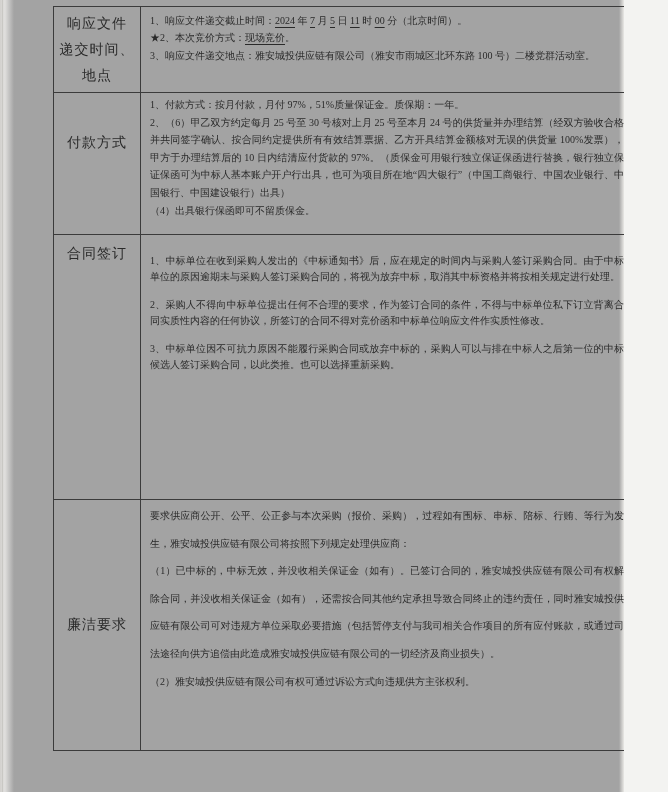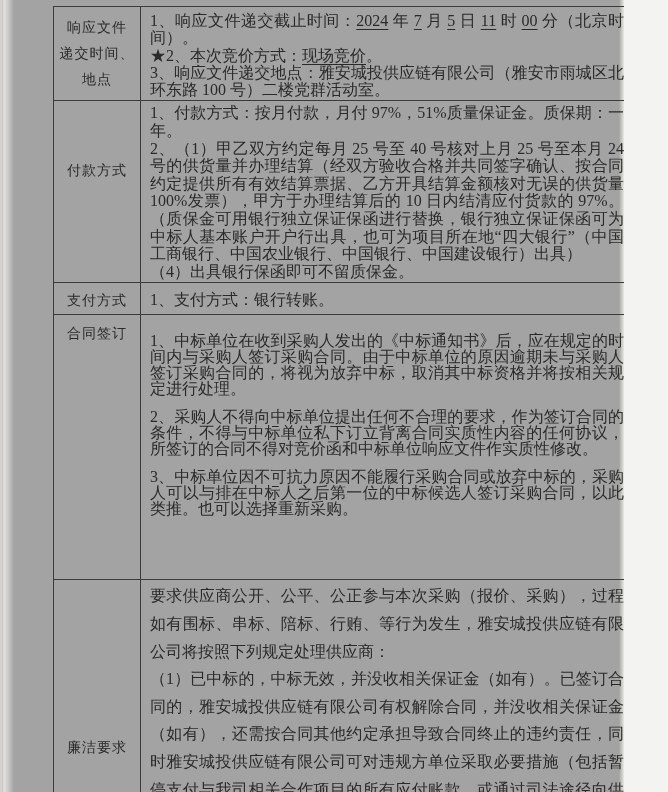--- a/index.html
+++ b/index.html
@@ -45,21 +45,21 @@
   .doc-table col.c-body { width: 492px; }
 
   td.hd {
     text-align: center;
     font-size: 14px;
     color: #2a2a2a;
     letter-spacing: 1px;
   }
   td.ct {
     padding: 2px 8px 2px 9px;
-    font-size: 16px;
+    font-size: 10px;
     text-align: justify;
     color: #2a2a2a;
   }
   td.ct p { margin: 0; }
 
   
   tr.r1 { height: 86px; }
   tr.r1 td.hd { vertical-align: middle; line-height: 26px; }
   tr.r1 td.ct { line-height: 17.3px; padding-top: 5px; }
 
@@ -113,33 +113,25 @@
           <p>3、响应文件递交地点：雅安城投供应链有限公司（雅安市雨城区北环东路 100 号）二楼党群活动室。</p>
         </td>
       </tr>
 
       <tr class="r2">
         <td class="hd">
           <div>付款方式</div>
         </td>
         <td class="ct">
           <p>1、付款方式：按月付款，月付 97%，51%质量保证金。质保期：一年。</p>
-          <p>2、（1）甲乙双方约定每月 25 号至 40 号核对上月 25 号至本月 24 号的供货量并办理结算（经双方验收合格并共同签字确认、按合同约定提供所有有效结算票据、乙方开具结算金额核对无误的供货量 100%发票），甲方于办理结算后的 10 日内结清应付货款的 97%。（质保金可用银行独立保证保函进行替换，银行独立保证保函可为中标人基本账户开户行出具，也可为项目所在地“四大银行”（中国工商银行、中国农业银行、中国银行、中国建设银行）出具）</p>
+          <p>2、（6）甲乙双方约定每月 25 号至 30 号核对上月 25 号至本月 24 号的供货量并办理结算（经双方验收合格并共同签字确认、按合同约定提供所有有效结算票据、乙方开具结算金额核对无误的供货量 100%发票），甲方于办理结算后的 10 日内结清应付货款的 97%。（质保金可用银行独立保证保函进行替换，银行独立保证保函可为中标人基本账户开户行出具，也可为项目所在地“四大银行”（中国工商银行、中国农业银行、中国银行、中国建设银行）出具）</p>
           <p>（4）出具银行保函即可不留质保金。</p>
         </td>
       </tr>
 
-      <tr class="r3">
-        <td class="hd">
-          <div>支付方式</div>
-        </td>
-        <td class="ct">
-          <p>1、支付方式：银行转账。</p>
-        </td>
-      </tr>
 
       <tr class="r4">
         <td class="hd">
           <div>合同签订</div>
         </td>
         <td class="ct">
           <p>1、中标单位在收到采购人发出的《中标通知书》后，应在规定的时间内与采购人签订采购合同。由于中标单位的原因逾期未与采购人签订采购合同的，将视为放弃中标，取消其中标资格并将按相关规定进行处理。</p>
           <p>2、采购人不得向中标单位提出任何不合理的要求，作为签订合同的条件，不得与中标单位私下订立背离合同实质性内容的任何协议，所签订的合同不得对竞价函和中标单位响应文件作实质性修改。</p>
           <p>3、中标单位因不可抗力原因不能履行采购合同或放弃中标的，采购人可以与排在中标人之后第一位的中标候选人签订采购合同，以此类推。也可以选择重新采购。</p>
         </td>

